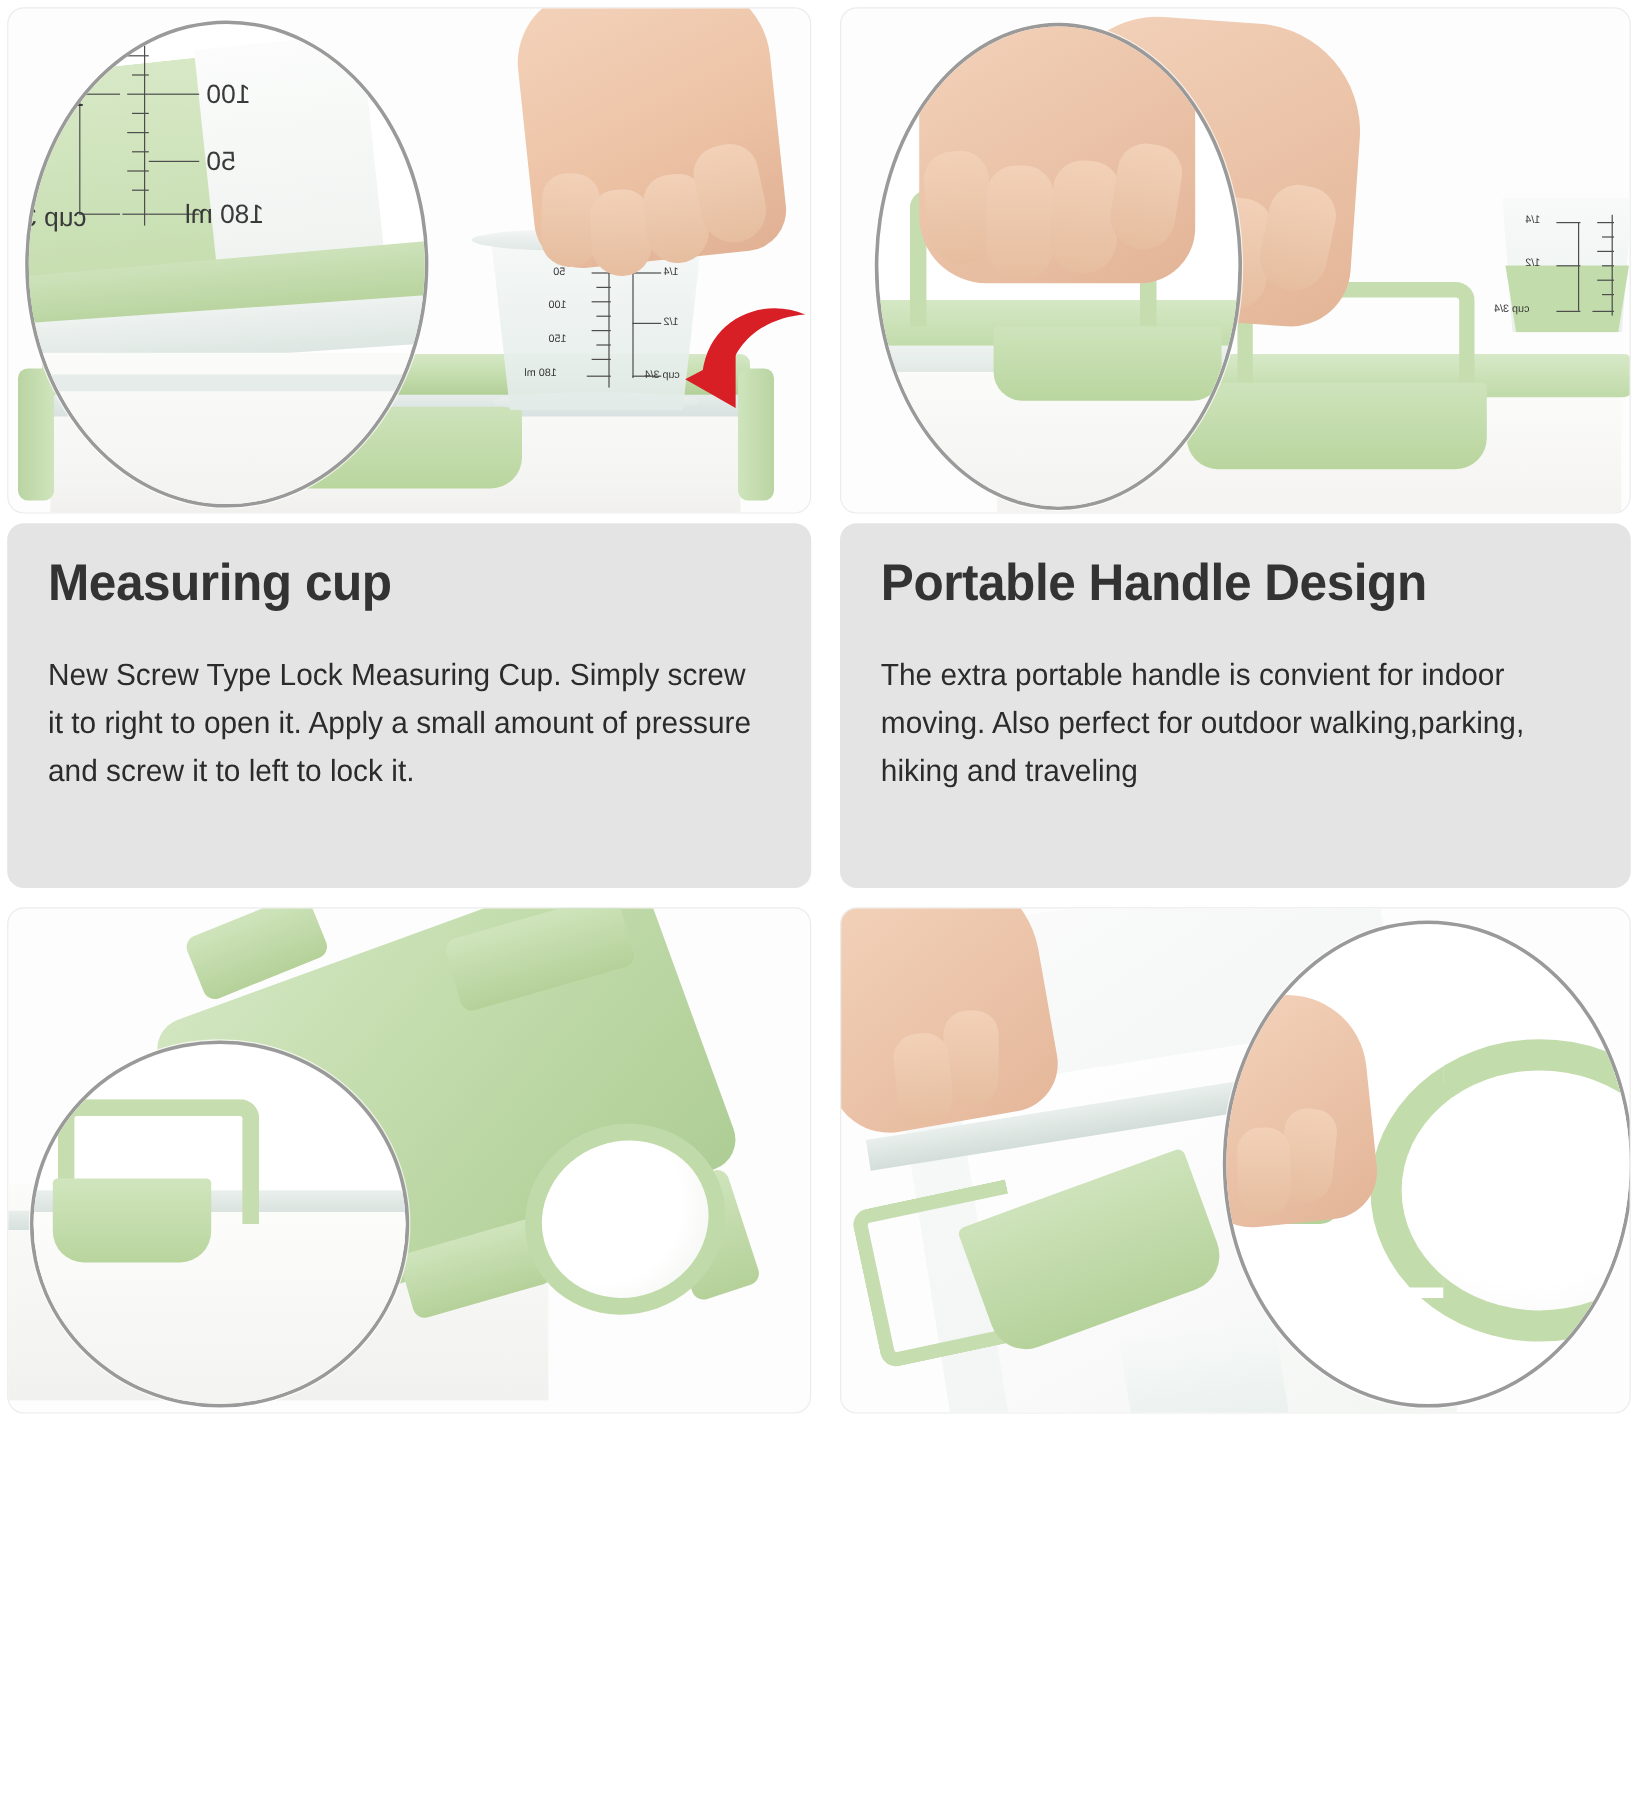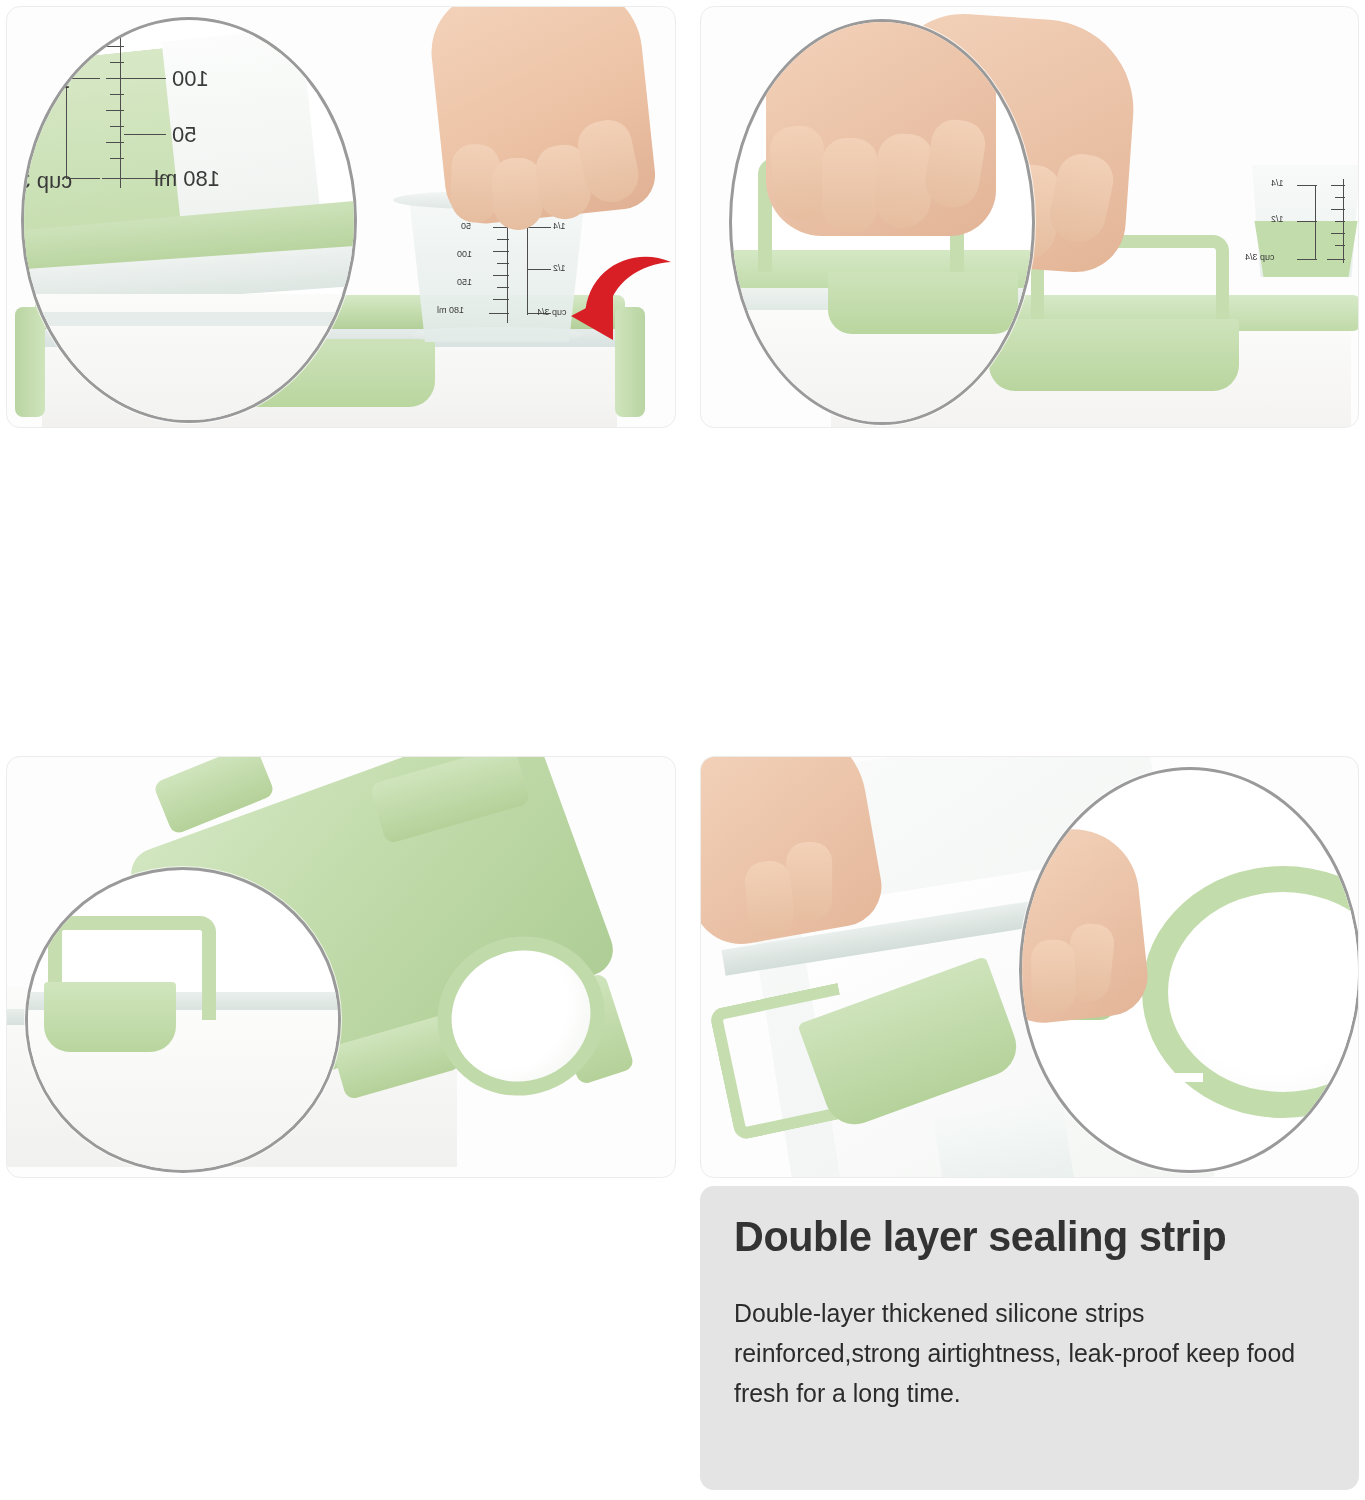--- a/index.html
+++ b/index.html
@@ -326,20 +326,24 @@
             <span class="cupmark" style="left:110px;top:128px;font-size:22px;">180 ml</span>
             <div class="tickcol" style="left:22px;top:40px;height:100px;"></div>
             <div class="tickrow" style="left:22px;top:40px;width:34px;"></div>
             <div class="tickrow" style="left:22px;top:140px;width:34px;"></div>
             <span class="cupmark" style="left:-4px;top:30px;font-size:22px;">1/2</span>
             <span class="cupmark" style="left:-44px;top:130px;font-size:22px;">cup 3/4</span>
           </div>
         </div>
 
       </div>
+    </div>
+    <div class="caption">
+      <h2>Measuring cup</h2>
+      <p>New Screw Type Lock Measuring Cup. Simply screw it to right to open it. Apply a small amount of pressure and screw it to left to lock it.</p>
     </div>
   </div>
 
   <div class="panel right">
     <div class="photo">
       <div class="photo-inner">
         <div class="p2-body"></div>
         <div class="p2-lid"></div>
         <div class="p2-handle"></div>
         <div class="p2-tab"></div>
@@ -378,20 +382,24 @@
           <div style="position:absolute;left:26px;top:136px;width:178px;height:100px;border:14px solid #c6ddb0;border-bottom:none;border-radius:16px 16px 0 0;"></div>
           <div style="position:absolute;left:34px;top:-36px;width:230px;height:250px;background:linear-gradient(150deg,#f4d5bd,#e3b497);border-radius:90px 80px 46px 56px;">
             <div class="finger" style="left:6px;top:140px;width:54px;height:94px;transform:rotate(-5deg);"></div>
             <div class="finger" style="left:56px;top:152px;width:56px;height:96px;"></div>
             <div class="finger" style="left:110px;top:148px;width:56px;height:94px;transform:rotate(4deg);"></div>
             <div class="finger" style="left:162px;top:134px;width:54px;height:88px;transform:rotate(9deg);"></div>
           </div>
         </div>
       </div>
     </div>
+    <div class="caption">
+      <h2>Portable Handle Design</h2>
+      <p>The extra portable handle is convient for indoor moving. Also perfect for outdoor walking,parking, hiking and traveling</p>
+    </div>
   </div>
 
   <div class="panel">
     <div class="photo">
       <div class="photo-inner">
         <div class="p3-base"></div>
         <div class="p3-strip"></div>
         <div class="p3-lid"></div>
         <div class="p3-buckle" style="left:152px;top:4px;width:110px;height:56px;transform:rotate(-22deg);"></div>
         <div class="p3-buckle" style="left:368px;top:6px;width:150px;height:62px;transform:rotate(-16deg);"></div>
@@ -429,19 +437,15 @@
           <div class="p4-ring"></div>
           <div class="p4-silicone"></div>
           <div style="position:absolute;left:34px;top:132px;width:60px;height:118px;background:linear-gradient(180deg,#cee3bb,#b6d29b);border-radius:4px 4px 16px 16px;"></div>
           <div style="position:absolute;left:-30px;top:60px;width:150px;height:190px;background:linear-gradient(150deg,#f4d5bd,#e3b497);border-radius:60px 66px 40px 46px;transform:rotate(-6deg);">
             <div class="finger" style="left:72px;top:96px;width:44px;height:78px;transform:rotate(12deg);"></div>
             <div class="finger" style="left:34px;top:108px;width:44px;height:74px;transform:rotate(5deg);"></div>
           </div>
         </div>
       </div>
     </div>
-    <div class="caption">
-      <h2>Double layer sealing strip</h2>
-      <p>Double-layer thickened silicone strips reinforced,strong airtightness, leak-proof keep food fresh for a long time.</p>
-    </div>
   </div>
 
 </div>
 
 </body></html>

